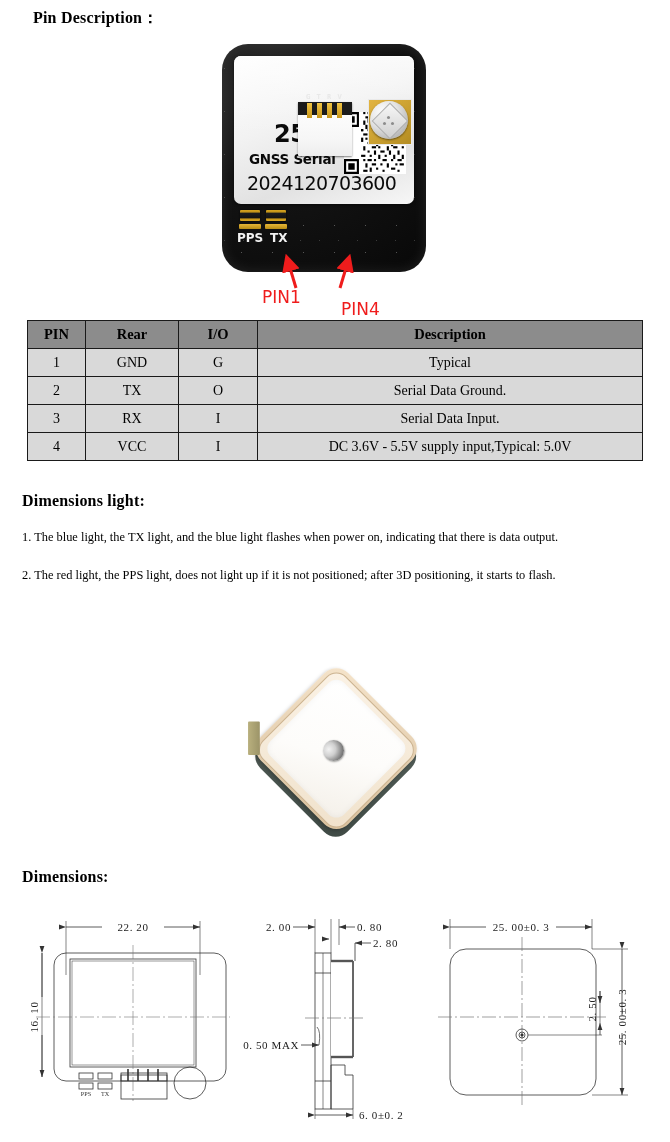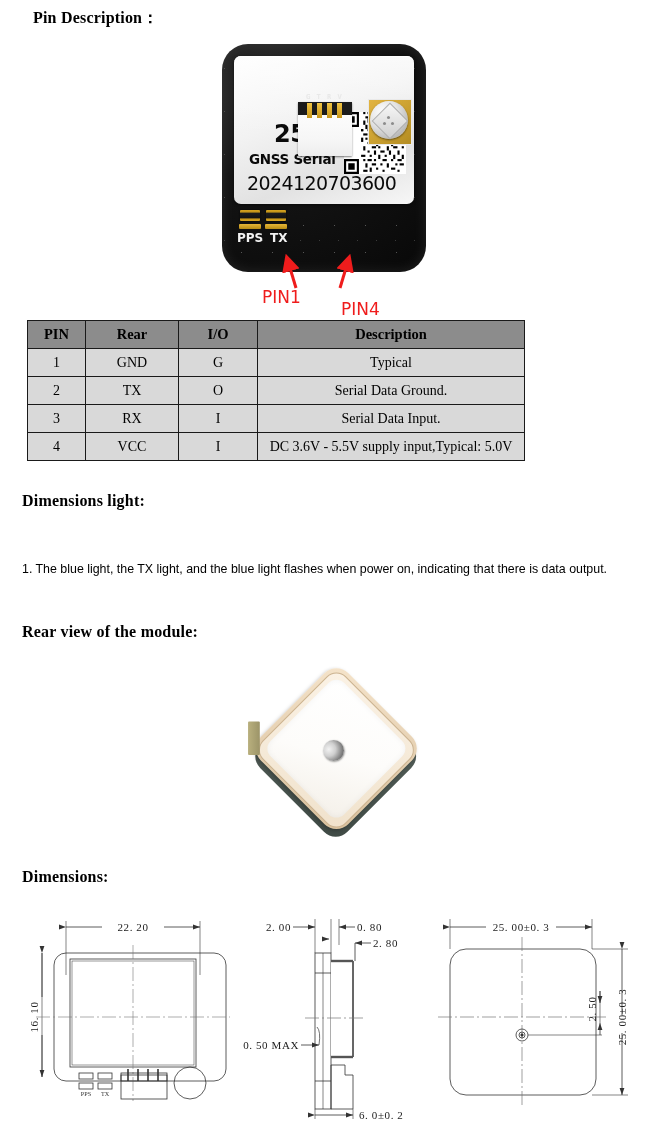--- a/index.html
+++ b/index.html
@@ -180,21 +180,21 @@
     font-size: 17px;
     color: #ef1c1c;
     font-weight: normal;
     white-space: nowrap;
   }
 
   
   #pin-table {
     position: absolute;
     left: 27px; top: 320px;
-    width: 498px;
+    width: 616px;
     border-collapse: collapse;
     font-family: "Liberation Serif", serif;
     font-size: 14px;
   }
   #pin-table th, #pin-table td {
     border: 1px solid #1a1a1a;
     text-align: center;
     padding: 0;
     height: 27px;
     line-height: 27px;
@@ -205,25 +205,24 @@
     font-size: 14.5px;
   }
   #pin-table td { background: #d9d9d9; }
   .col-pin { width: 57px; }
   .col-name { width: 92px; }
   .col-io { width: 78px; }
 
   
   .para {
     position: absolute;
-    font-family: Liberation Sans, sans-serif;
+    font-family: Liberation Serif, serif;
     font-size: 12.4px;
     line-height: 19px;
     color: #000;
-    margin-top: 32px;
   }
   .justify { text-align: justify; }
 
   
   #rear-view {
     position: absolute;
     left: 210px; top: 655px;
     width: 250px; height: 190px;
   }
   .patch-wrap { position: absolute; inset: 0; transform: rotate(45deg) scale(0.98); }
@@ -464,22 +463,22 @@
         <td>VCC</td>
         <td>I</td>
         <td>DC 3.6V - 5.5V supply input,Typical: 5.0V</td>
       </tr>
     </tbody>
   </table>
 
   <div class="heading" style="left:22px; top:492px;">Dimensions light:</div>
 
   <div class="para justify" style="left:22px; top:528px; width:624px;">1. The blue light, the TX light, and the blue light flashes when power on, indicating that there is data output.</div>
-
-  <div class="heading" style="left:22px; top:623px;">Rear view of the module:</div>
+  <div class="para" style="left:22px; top:566px; width:630px;">2. The red light, the PPS light, does not light up if it is not positioned; after 3D positioning, it starts to flash.</div>
+
 
   <div id="rear-view">
     <div class="patch-wrap">
       <div class="patch-base"></div>
       <div class="patch-ring"></div>
       <div class="patch-ring2"></div>
       <div class="patch-top"></div>
       <div class="patch-tab"></div>
     </div>
     <div class="feed-dot"></div>

